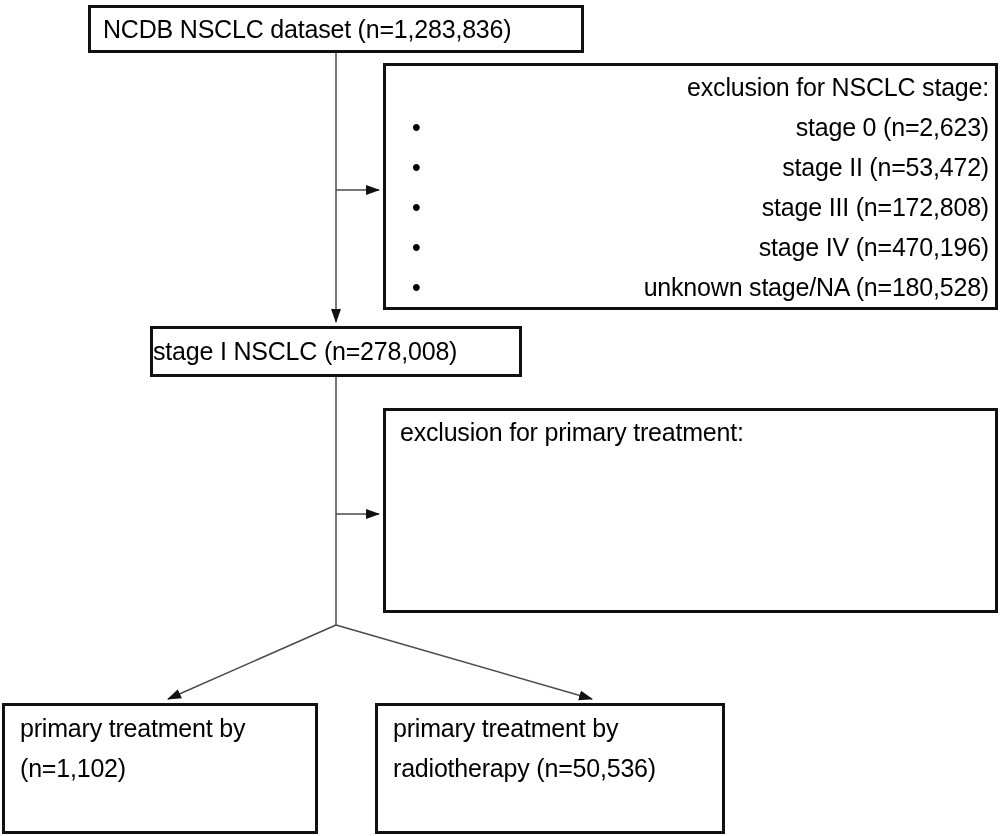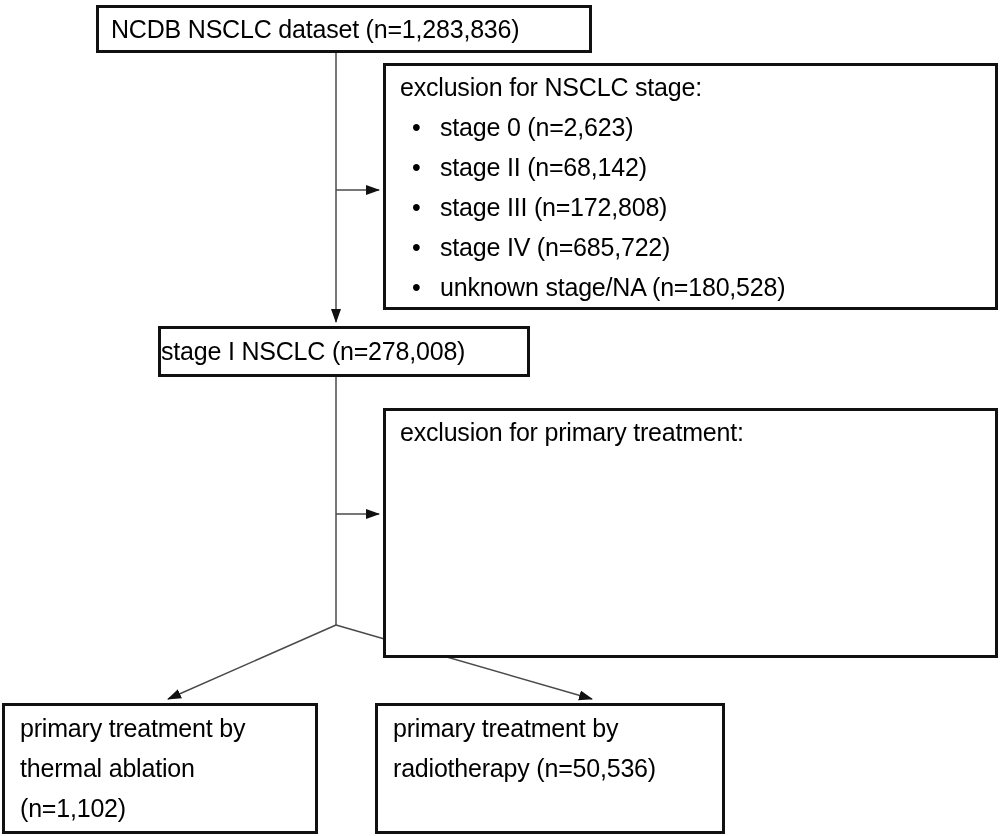--- a/index.html
+++ b/index.html
@@ -19,25 +19,25 @@
     width: 1000px; height: 836px;
     z-index: 1;
     pointer-events: none;
   }
   .box {
     position: absolute;
     background: #ffffff;
     border: 3px solid #111111;
     z-index: 2;
   }
-  .box.single { display: flex; align-items: center; margin-left: 8px; }
+  .box.single { display: flex; align-items: center; }
   #top-box    { left: 88px;  top: 5px;   width: 496px; height: 48px; padding-left: 12px; }
   #stage1-box { left: 150px; top: 326px; width: 372px; height: 51px; padding-left: 0; }
-  #excl1-box  { left: 383px; top: 63px;  width: 615px; height: 247px; padding: 1px 6px 0 14px; line-height: 40px; }
-  #excl2-box  { left: 383px; top: 408px; width: 615px; height: 250px; padding: 2px 24px 0 14px; line-height: 39px; }
+  #excl1-box  { left: 383px; top: 63px;  width: 615px; height: 247px; padding: 1px 6px 0 14px; line-height: 40px; text-align: right; }
+  #excl2-box  { left: 383px; top: 408px; width: 615px; height: 205px; padding: 2px 24px 0 14px; line-height: 39px; }
   #thermal-box{ left: 2px;   top: 703px; width: 316px; height: 131px; padding: 2px 6px 0 15px; line-height: 40px; }
   #srt-box    { left: 375px; top: 703px; width: 350px; height: 131px; padding: 2px 6px 0 15px; line-height: 40px; }
   .bullet-list { list-style: none; }
   .bullet-list li { position: relative; padding-left: 40px; }
   .bullet-list li::before {
     content: "\2022";
     position: absolute;
     left: 12px;
     font-size: 25px;
   }
@@ -69,38 +69,37 @@
   </svg>
 
   <div class="box single" id="top-box">
     <span class="nowrap">NCDB NSCLC dataset (n=1,283,836)</span>
   </div>
 
   <div class="box" id="excl1-box">
     <div>exclusion for NSCLC stage:</div>
     <ul class="bullet-list">
       <li>stage 0 (n=2,623)</li>
-      <li>stage II (n=68,142)</li>
+      <li>stage II (n=53,472)</li>
       <li>stage III (n=172,808)</li>
-      <li>stage IV (n=685,722)</li>
+      <li>stage IV (n=470,196)</li>
       <li>unknown stage/NA (n=180,528)</li>
     </ul>
   </div>
 
   <div class="box single" id="stage1-box">
     <span class="nowrap">stage I NSCLC (n=278,008)</span>
   </div>
 
   <div class="box" id="excl2-box">
     <div>exclusion for primary treatment:</div>
   </div>
 
   <div class="box" id="thermal-box">
     <div>primary treatment by</div>
-    <div>thermal ablation</div>
     <div>(n=1,102)</div>
   </div>
 
   <div class="box" id="srt-box">
     <div>primary treatment by</div>
     <div>radiotherapy (n=50,536)</div>
   </div>
 
 </div>
 

